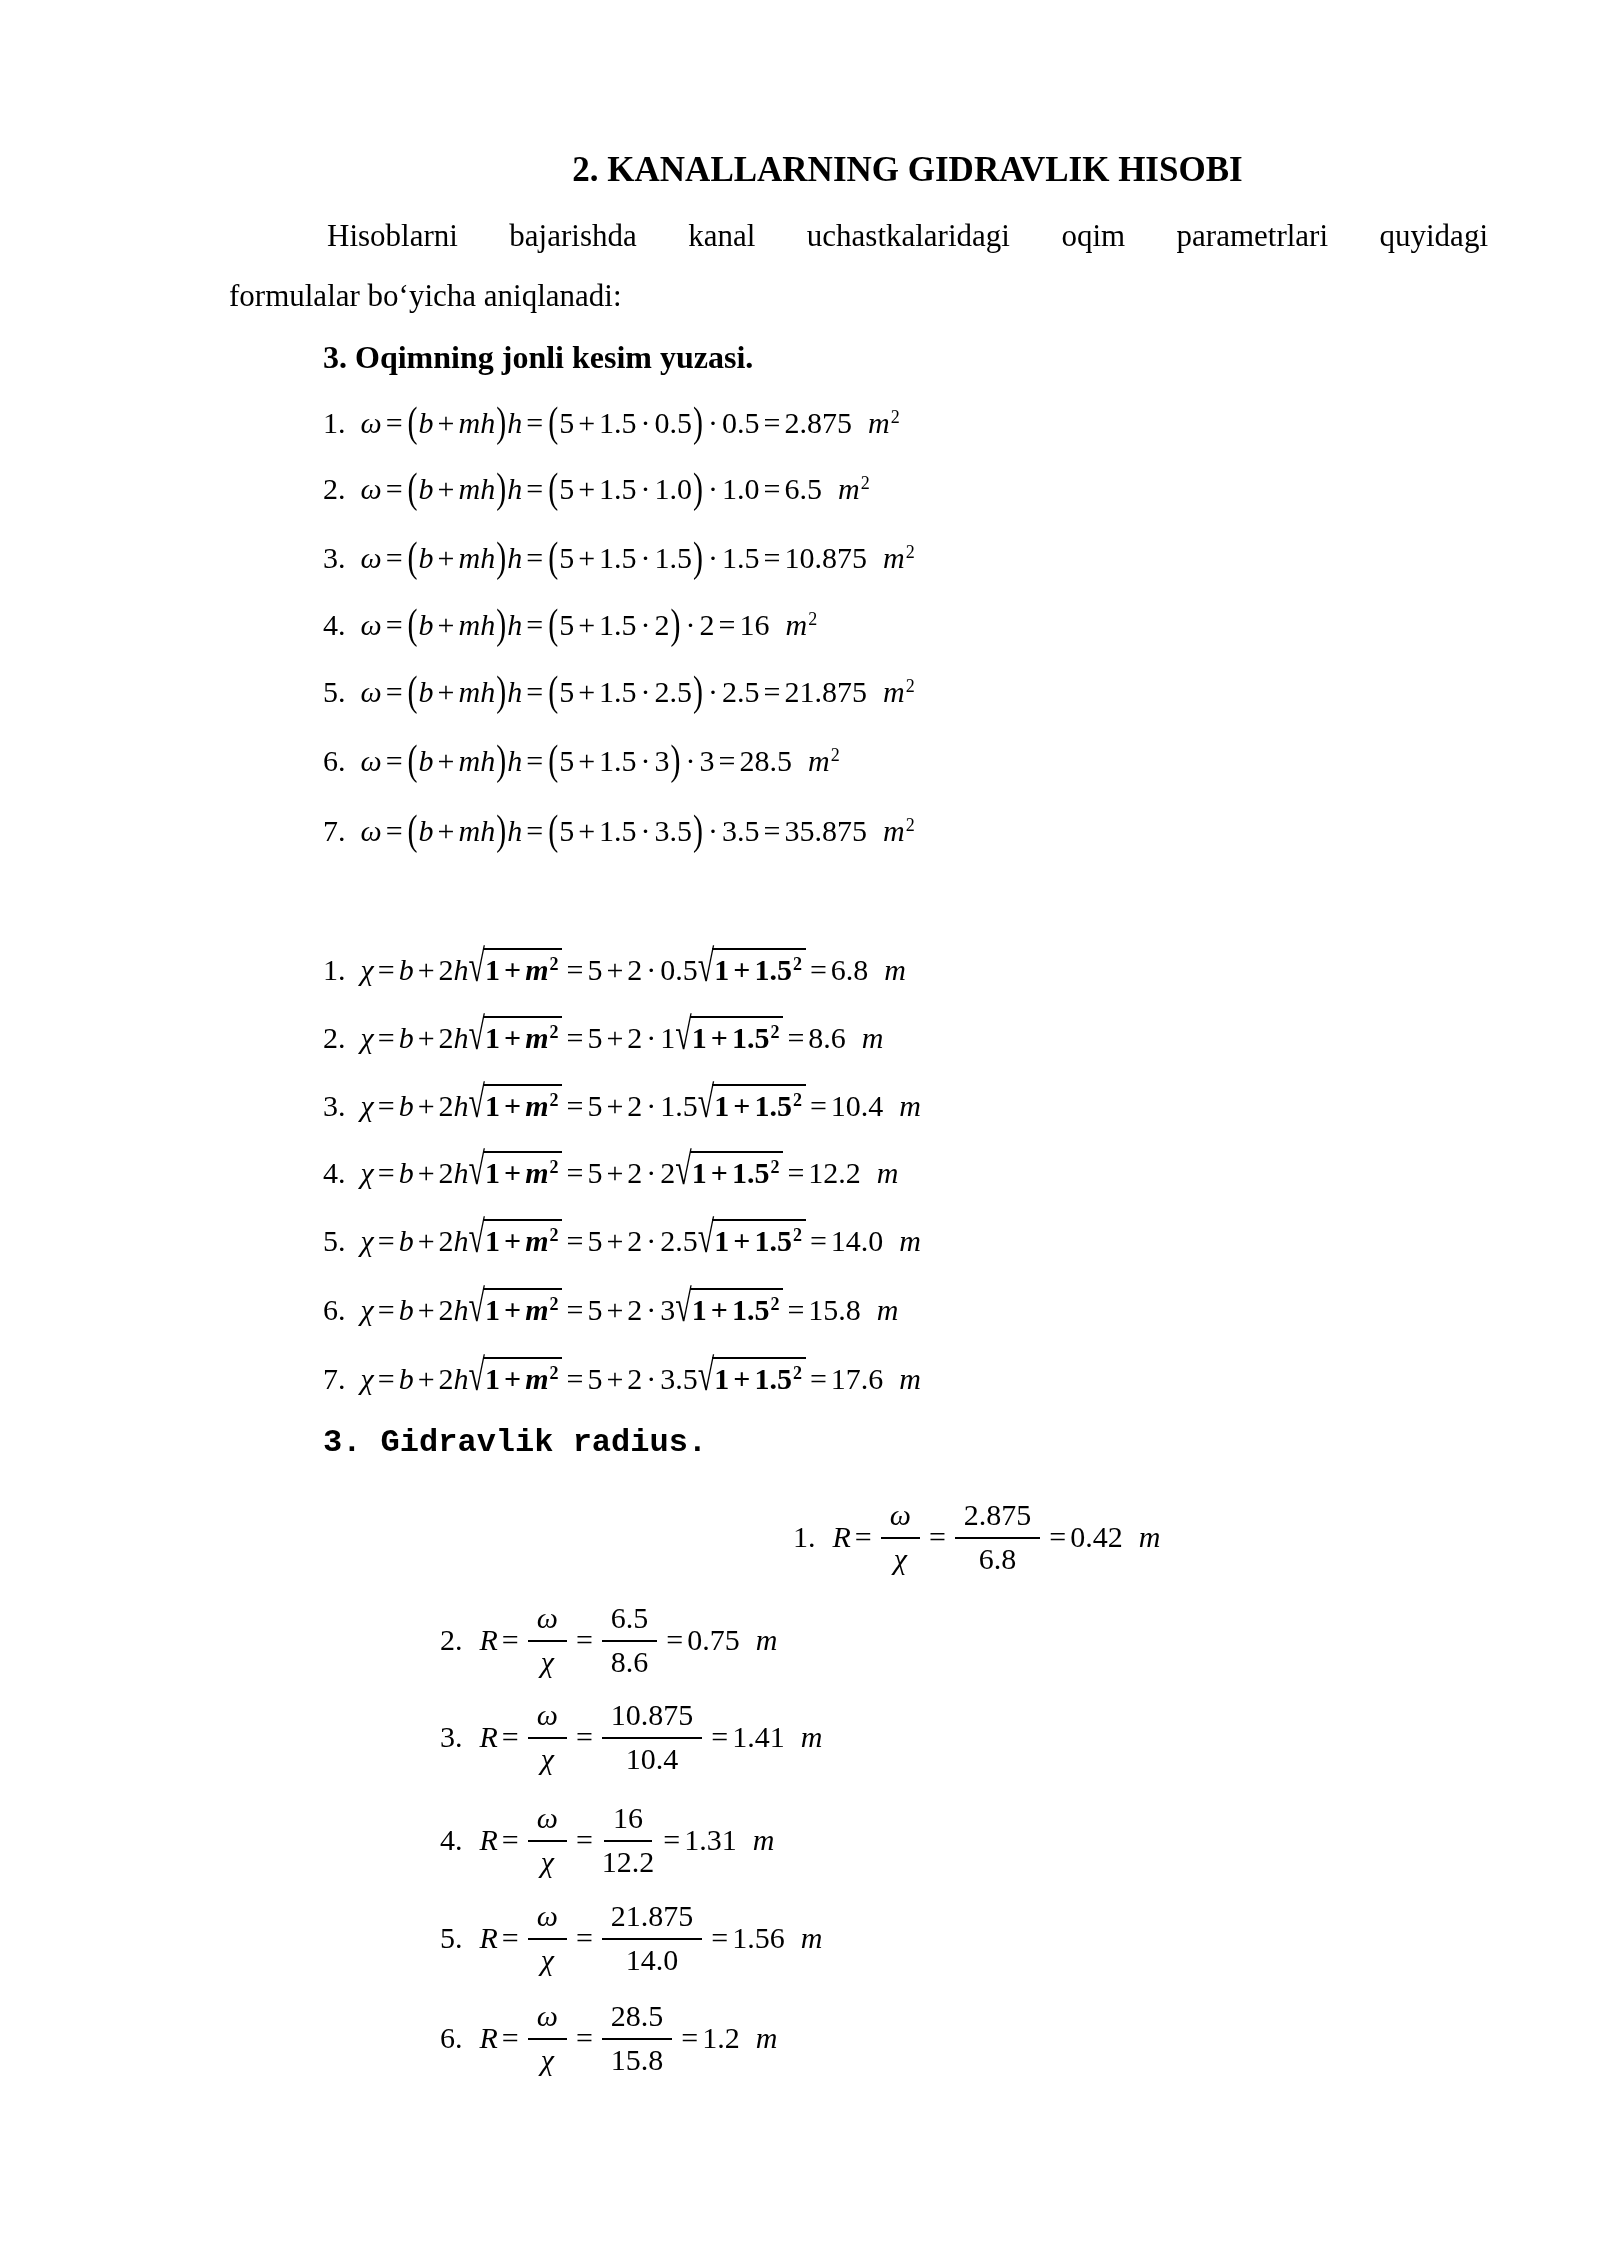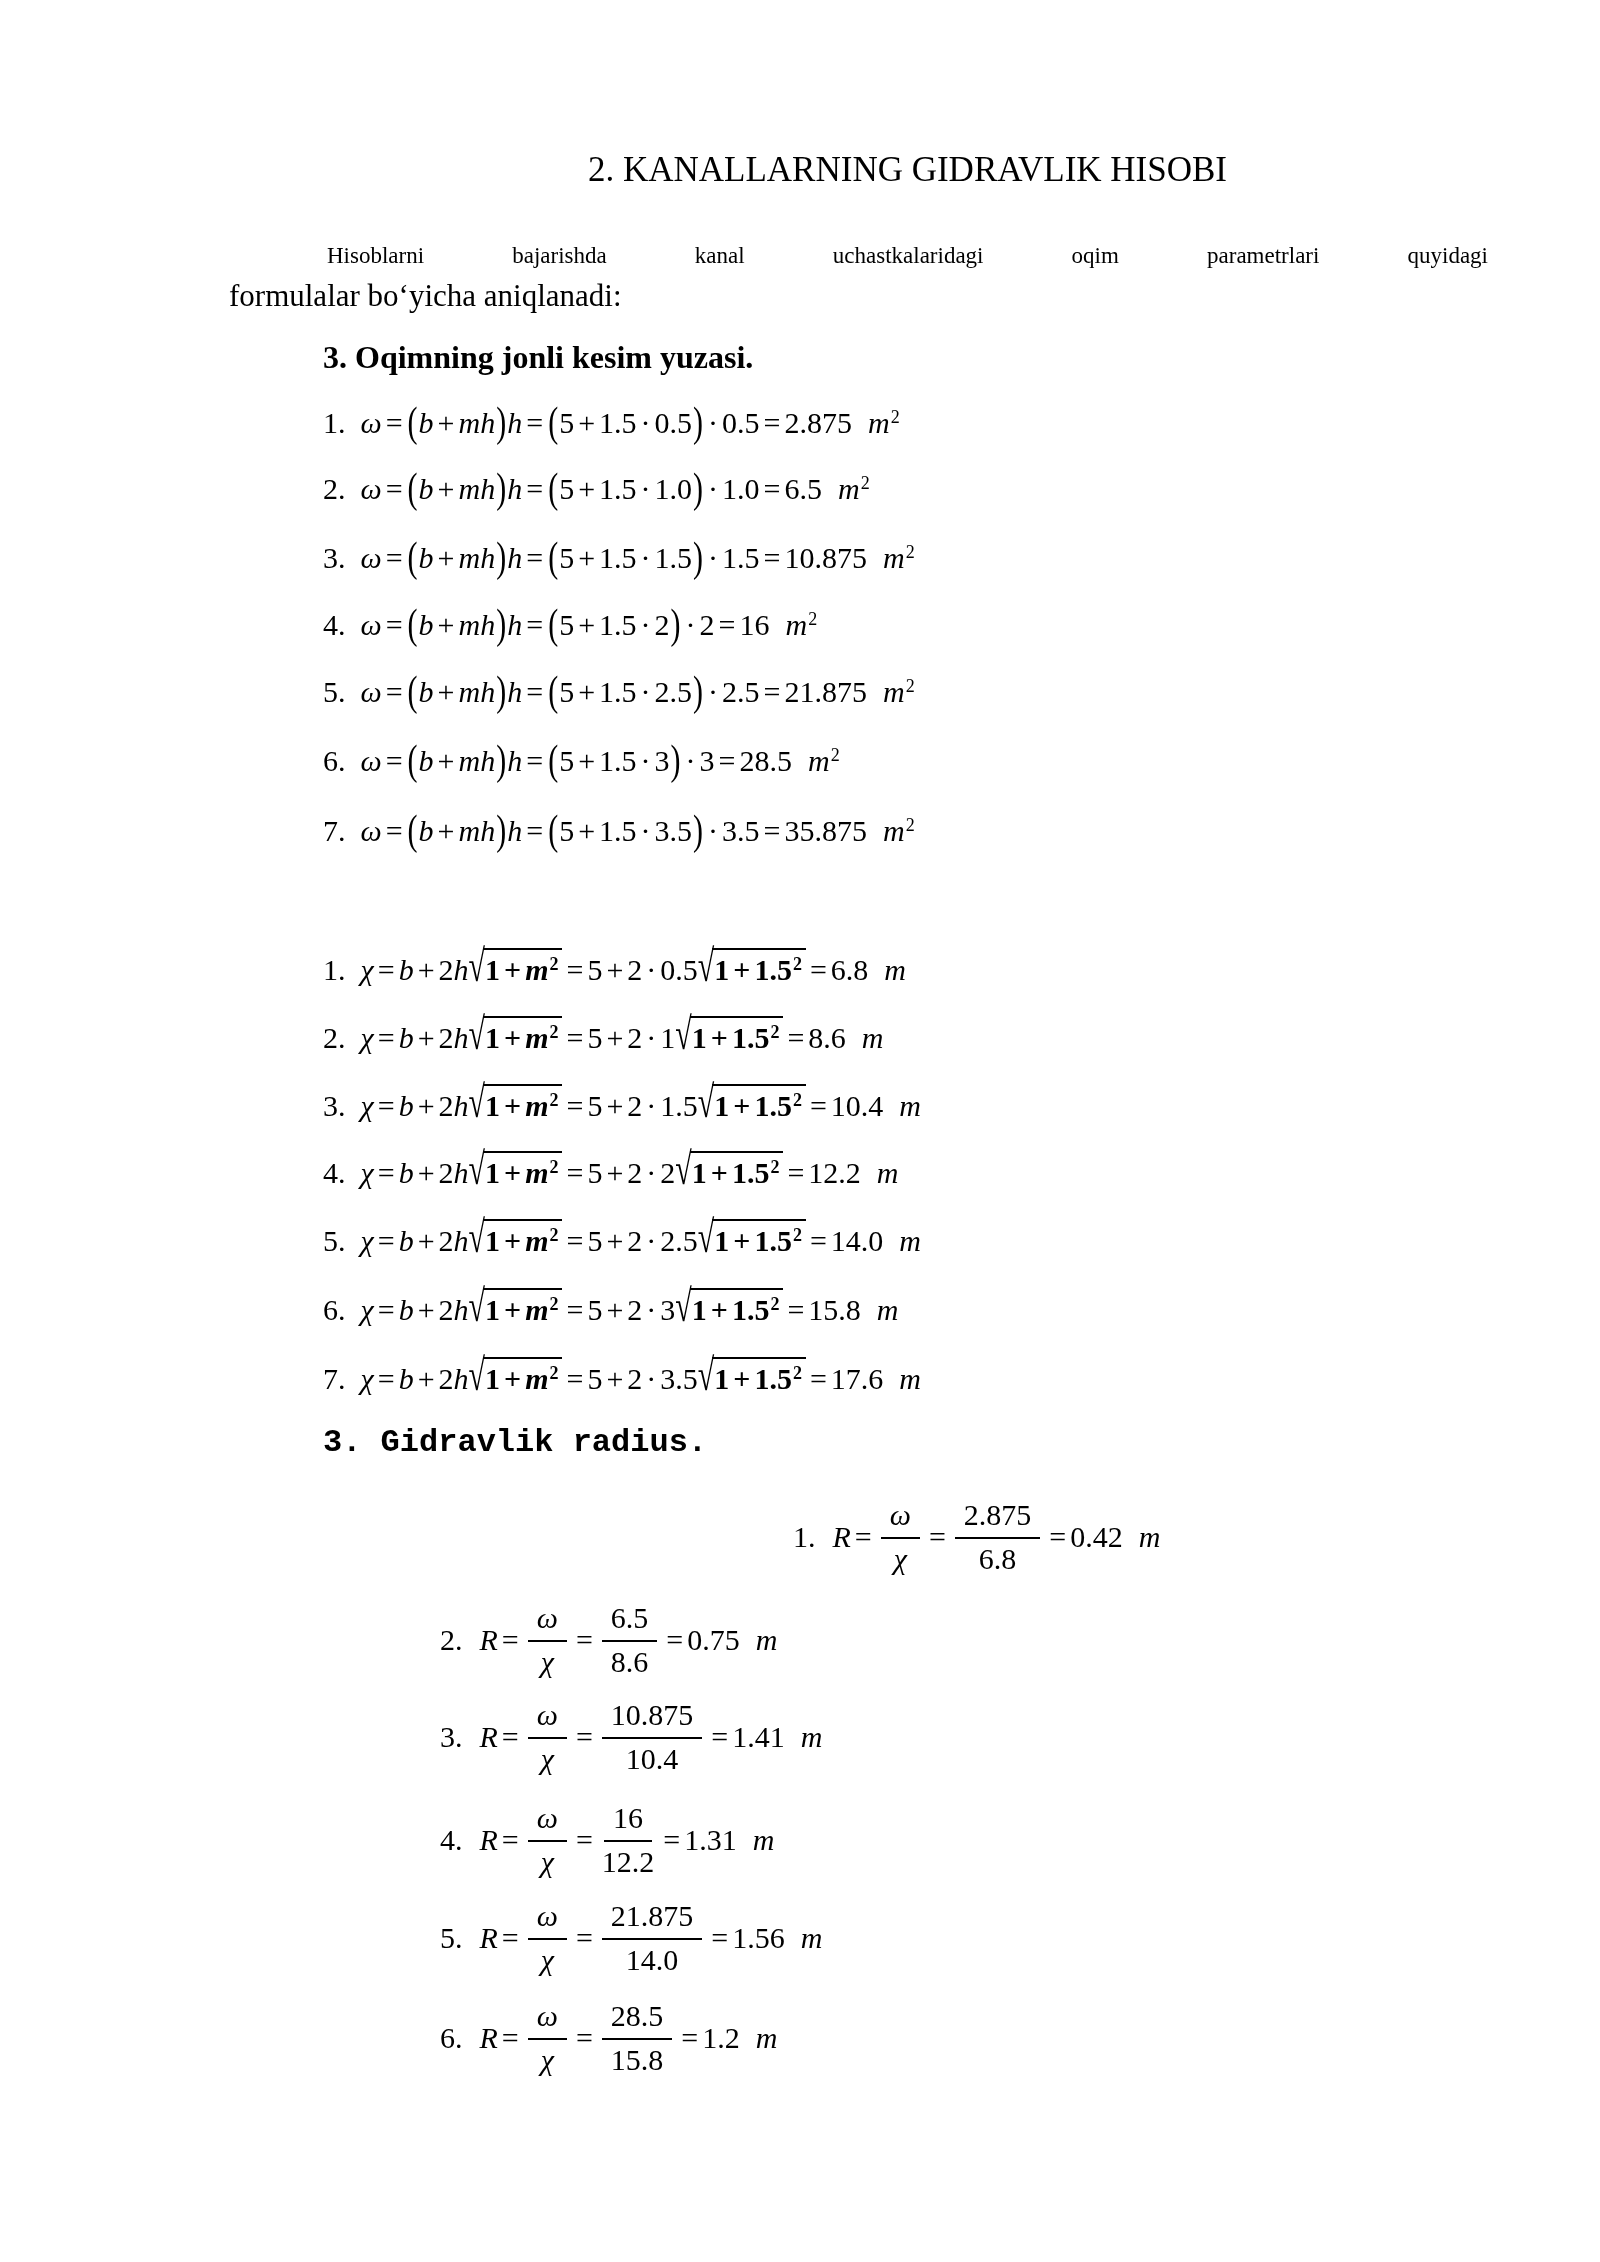--- a/index.html
+++ b/index.html
@@ -7,25 +7,25 @@
     position:relative;
     width:1600px;height:2262px;
     background:#ffffff;
     font-family:"Liberation Serif","DejaVu Serif",serif;
     color:#000;
     overflow:hidden;
   }
   .title{
     position:absolute;top:150px;left:327px;width:1161px;
     margin:0;text-align:center;
-    font-size:35px;font-weight:normal;white-space:nowrap;
+    font-size:35px;font-weight:bold;white-space:nowrap;
   }
   .intro1{
-    position:absolute;top:243px;left:327px;width:1161px;
-    margin:0;font-size:23px;
+    position:absolute;top:218px;left:327px;width:1161px;
+    margin:0;font-size:31px;
     text-align:justify;text-align-last:justify;white-space:nowrap;
   }
   .intro2{
     position:absolute;top:278px;left:229px;margin:0;font-size:31px;white-space:nowrap;
   }
   .sec-head{
     position:absolute;left:323px;margin:0;
     font-size:32px;font-weight:bold;white-space:nowrap;
   }
   #h-0{top:339px;}

